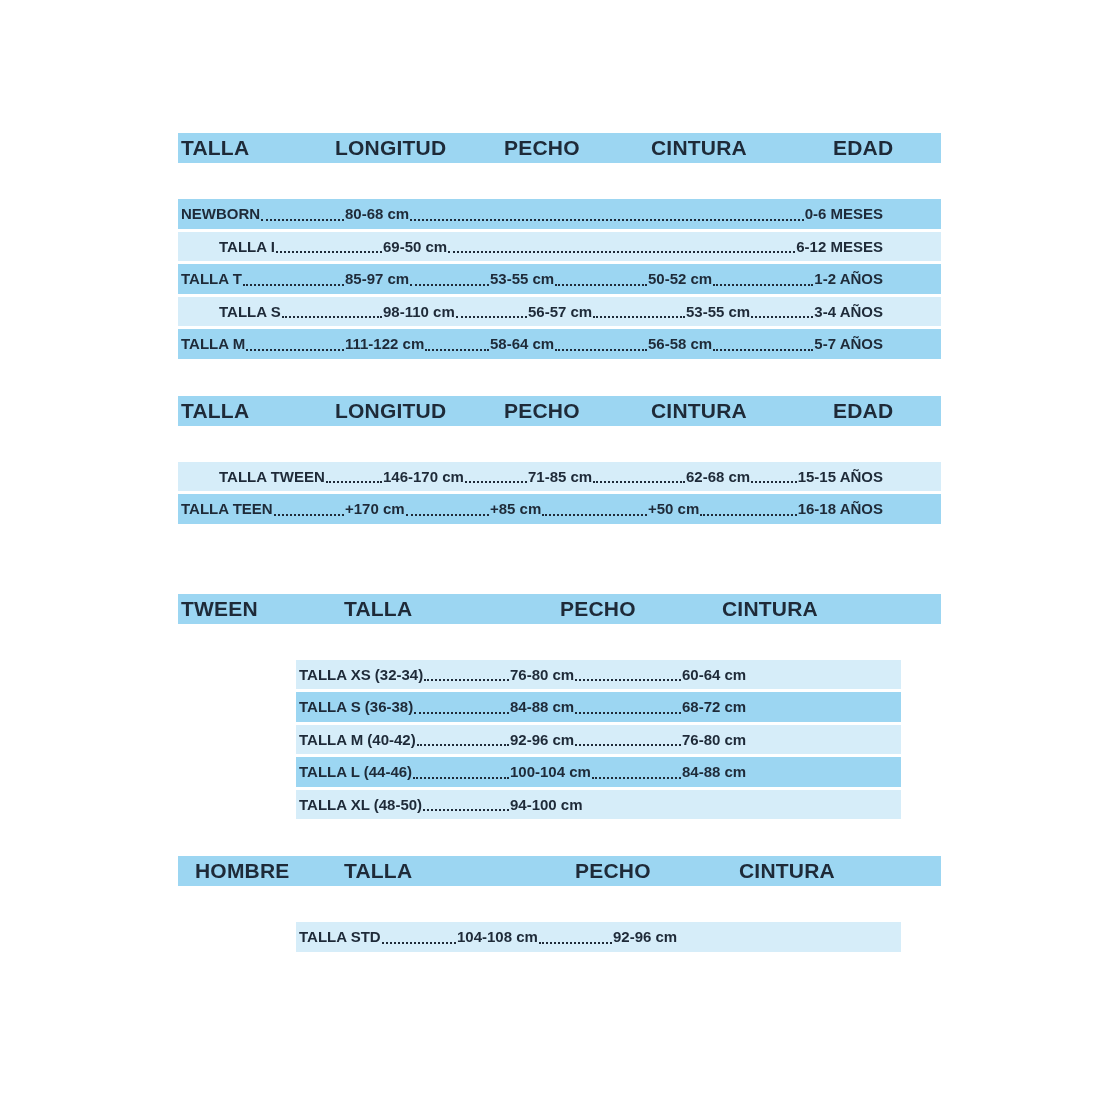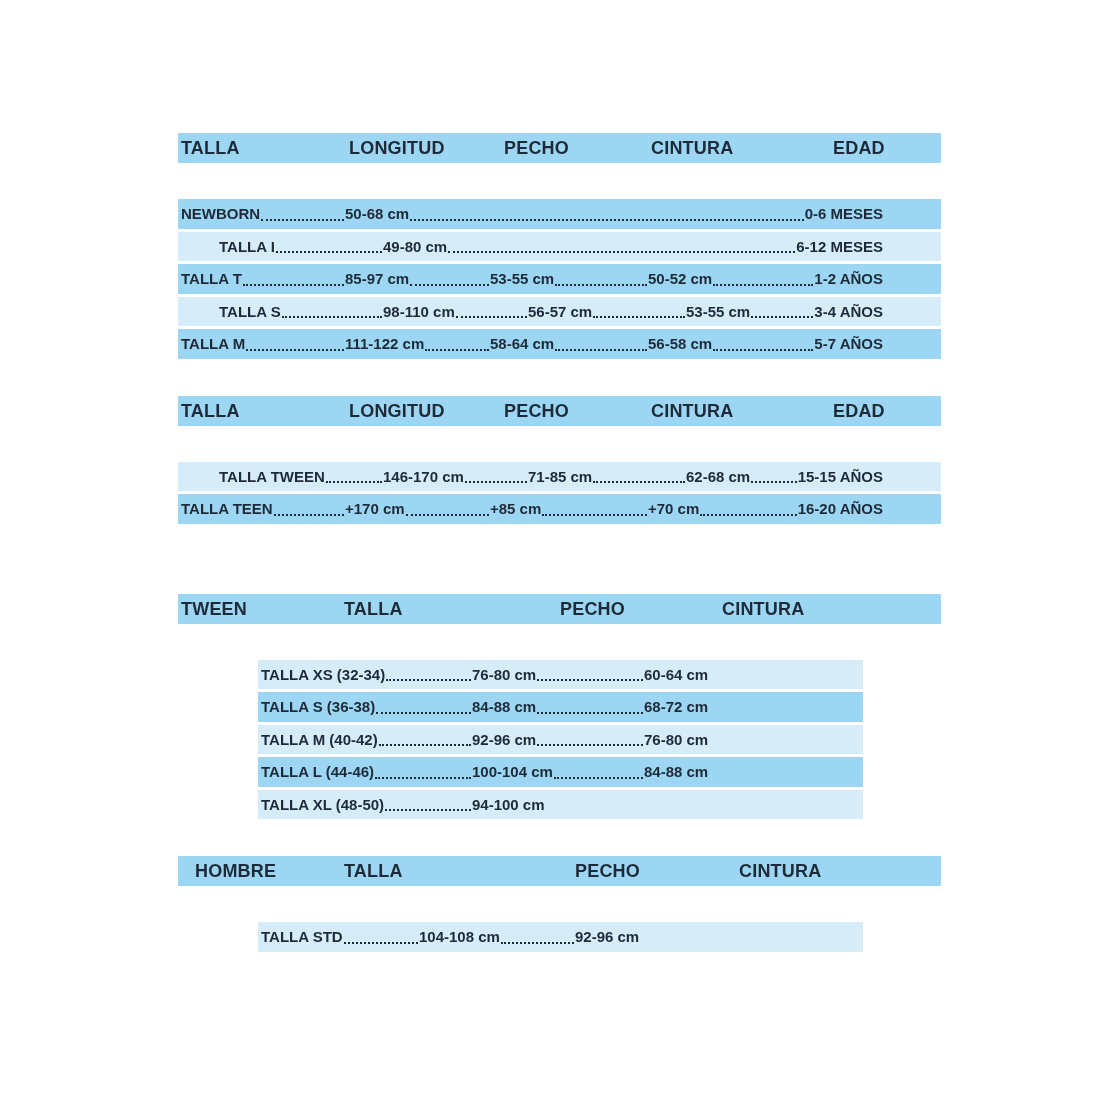--- a/index.html
+++ b/index.html
@@ -15,24 +15,24 @@
     background:var(--bg);
     font-family:"Liberation Sans", sans-serif;
     color:var(--text);
   }
   .sheet{position:relative;width:763px;margin-left:178px;padding-top:133px;}
 
   
   .bar{position:relative;height:30px;background:var(--dark);}
   .bar span{
     position:absolute;top:50%;transform:translateY(-50%);
-    font-size:18px;font-weight:700;letter-spacing:.2px;white-space:nowrap;
-  }
-  
-  .k1{left:3px}.k2{left:171px}.k3{left:326px}.k4{left:473px}.k5{left:655px}
+    font-size:21px;font-weight:700;letter-spacing:.2px;white-space:nowrap;
+  }
+  
+  .k1{left:3px}.k2{left:157px}.k3{left:326px}.k4{left:473px}.k5{left:655px}
   
   .m1{left:3px}.m2{left:166px}.m3{left:382px}.m4{left:544px}
   
   .h1{left:17px}.h2{left:166px}.h3{left:397px}.h4{left:561px}
 
   
   .gap36{height:36px}.gap34{height:34px}.gap67{height:67px}
 
   
   .row{
@@ -49,21 +49,21 @@
   }
   
   .c-label{width:164px}
   .c-long{width:145px}
   .c-long.span{flex:1;width:auto}
   .c-pecho{width:158px}
   .c-cint{flex:1}
   .c-edad{white-space:nowrap}
 
   
-  .row.indent{width:605px;margin-left:80px;padding:0 0 0 3px;}
+  .row.indent{width:605px;margin-left:118px;padding:0 0 0 3px;}
   .w-label{width:211px}
   .w-pecho{width:172px}
   .s-label{width:158px}
   .s-pecho{width:156px}
   .spacer{flex:1}
 </style>
 </head>
 <body>
 
 <div class="sheet">
@@ -76,33 +76,33 @@
     <span class="k5">EDAD</span>
   </div>
   <div class="gap36"></div>
 
   <div class="row dark">
     <span class="cell c-label">
         <span>NEWBORN</span>
         <span class="leader"></span>
       </span>
     <span class="cell c-long span">
-        <span>50-68 cm</span>
+        <span>80-68 cm</span>
         <span class="leader"></span>
       </span>
     <span class="c-edad">0-6 MESES</span>
   </div>
 
   <div class="row light">
     <span class="cell c-label">
         <span>TALLA I</span>
         <span class="leader"></span>
       </span>
     <span class="cell c-long span">
-        <span>49-80 cm</span>
+        <span>69-50 cm</span>
         <span class="leader"></span>
       </span>
     <span class="c-edad">6-12 MESES</span>
   </div>
 
   <div class="row dark">
     <span class="cell c-label">
         <span>TALLA T</span>
         <span class="leader"></span>
       </span>
@@ -200,24 +200,24 @@
       </span>
     <span class="cell c-long">
         <span>+170 cm</span>
         <span class="leader"></span>
       </span>
     <span class="cell c-pecho">
         <span>+85 cm</span>
         <span class="leader"></span>
       </span>
     <span class="cell c-cint">
-        <span>+70 cm</span>
-        <span class="leader"></span>
-      </span>
-    <span class="c-edad">16-20 AÑOS</span>
+        <span>+50 cm</span>
+        <span class="leader"></span>
+      </span>
+    <span class="c-edad">16-18 AÑOS</span>
   </div>
 
   <div class="gap67"></div>
 
   <div class="bar">
     <span class="m1">TWEEN</span>
     <span class="m2">TALLA</span>
     <span class="m3">PECHO</span>
     <span class="m4">CINTURA</span>
   </div>

